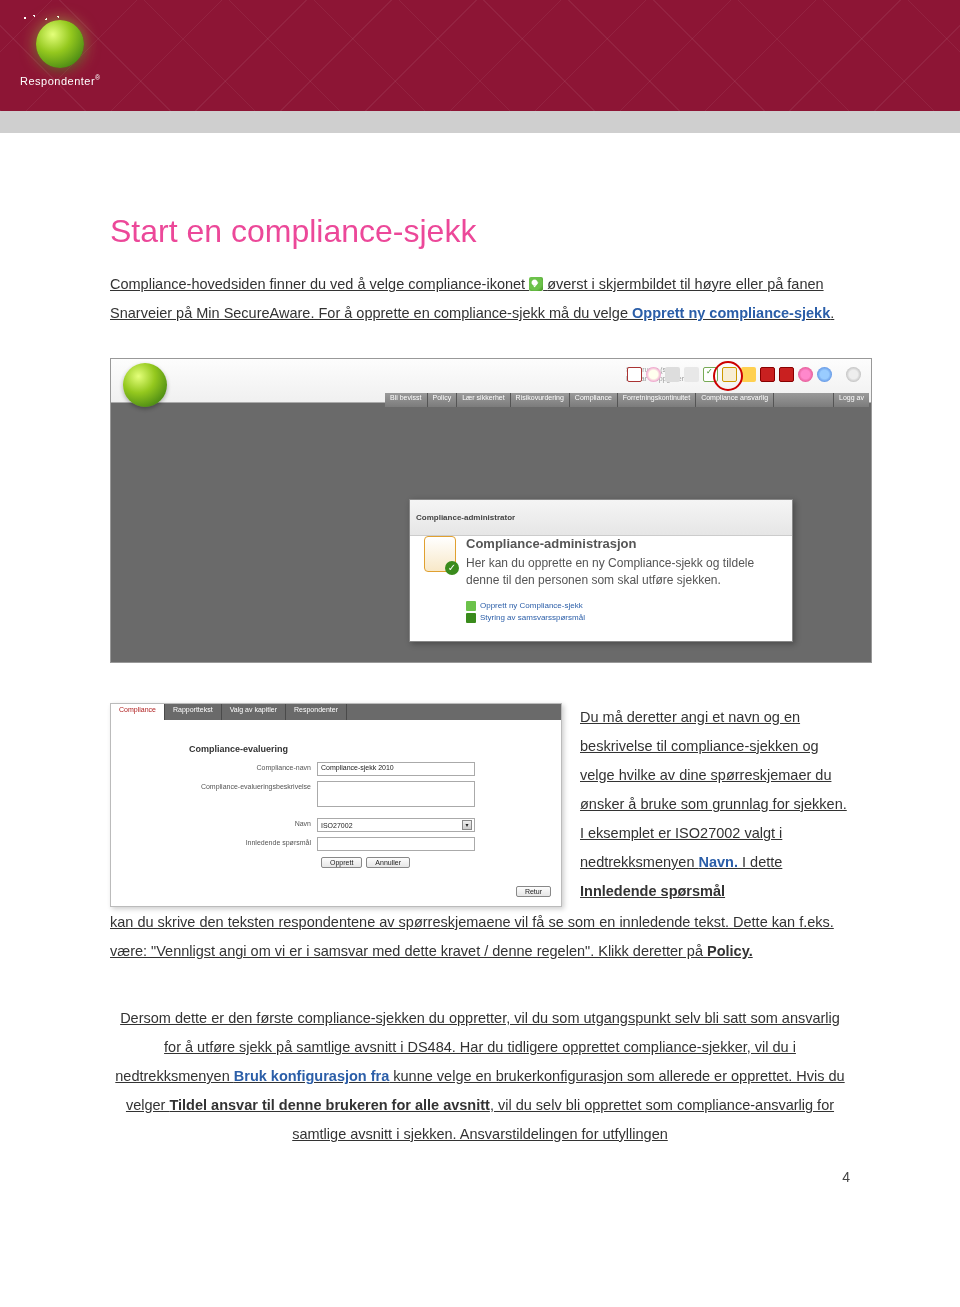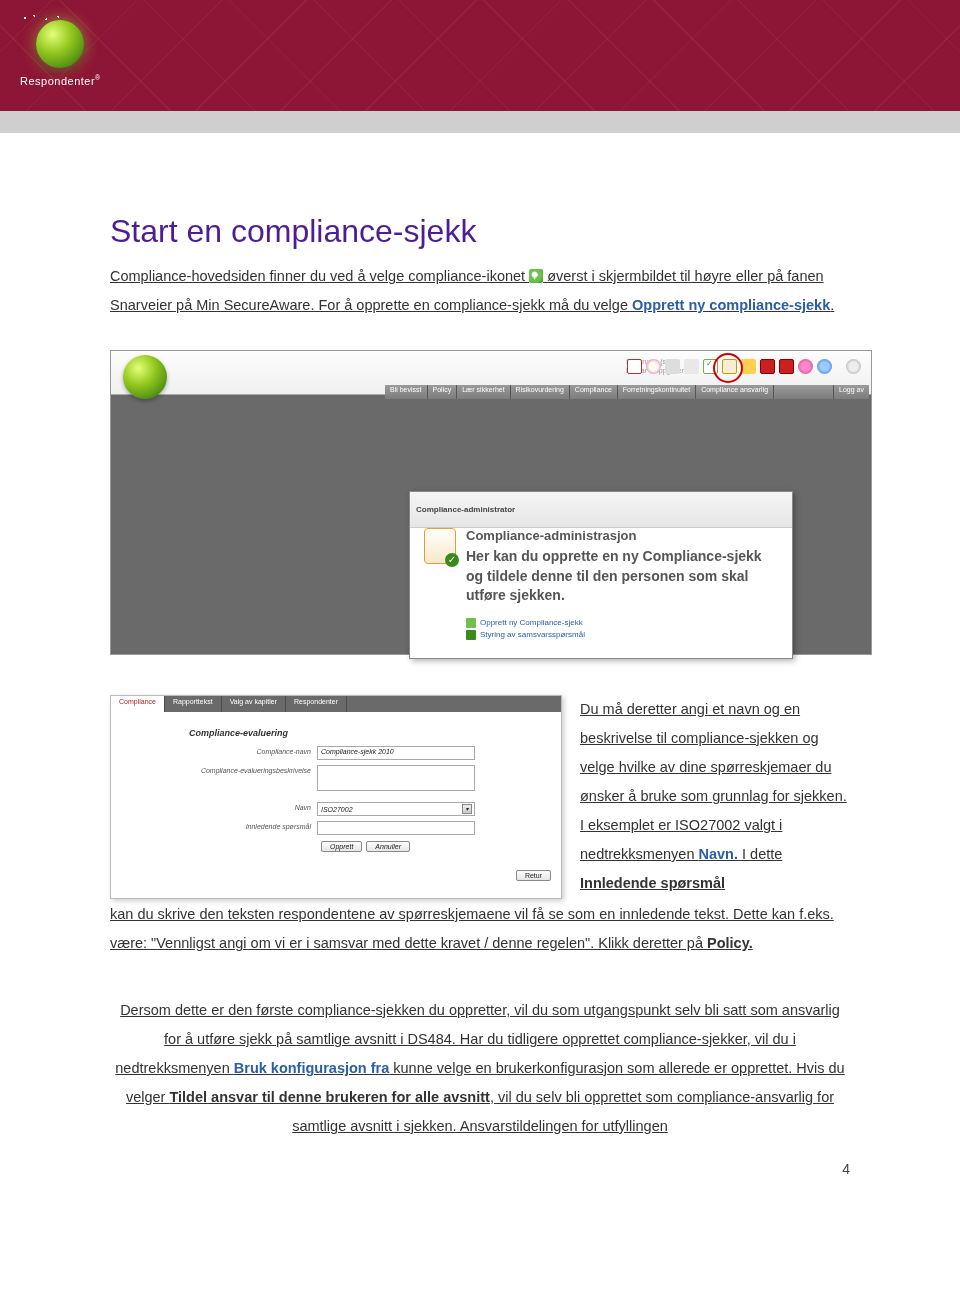--- a/index.html
+++ b/index.html
@@ -15,21 +15,21 @@
   .logo-sparkle { position: absolute; top: -8px; left: 0; width: 48px; height: 12px; background:
     radial-gradient(circle at 10% 50%, #fff 0 1px, transparent 1px),
     radial-gradient(circle at 30% 30%, #fff 0 1px, transparent 1px),
     radial-gradient(circle at 55% 60%, #fff 0 1px, transparent 1px),
     radial-gradient(circle at 80% 40%, #fff 0 1px, transparent 1px); }
   .logo-text { color: #fff; font-size: 11px; margin-top: 6px; letter-spacing: 0.5px; }
   .logo-text sup { font-size: 7px; }
   .grey-strip { height: 22px; background: #cfcfcf; }
   
   .content { padding: 80px 110px 40px 110px; }
-  h1 { font-size: 32px; font-weight: 400; color: #4c1d95; margin-bottom: 12px; }
+  h1 { font-size: 32px; font-weight: 400; color: #ec4899; margin-bottom: 20px; }
   p { font-size: 14.5px; line-height: 2.0; color: #333; margin-bottom: 6px; text-decoration: underline; }
   .link-text { color: #2b5ea8; font-weight: 600; }
   .bold { font-weight: 700; }
   .inline-icon { display: inline-block; width: 14px; height: 14px; vertical-align: -2px; background: radial-gradient(circle at 40% 40%, #fff 0 20%, #6cc24a 30% 60%, #3d8b1c 100%); border-radius: 2px; position: relative; }
   .inline-icon::after { content: "✓"; position: absolute; font-size: 9px; color: #fff; left: 3px; top: -1px; }
   
   
   .shot1 { width: 762px; height: 305px; margin: 30px 0 40px 0; background: #6a6a6a; position: relative; border: 1px solid #999; }
   .shot1-top { position: absolute; top: 0; left: 0; right: 0; height: 44px; background: linear-gradient(#fdfdfd,#f0f0f0); border-bottom: 1px solid #aaa; }
   .shot1-logo { position: absolute; top: 4px; left: 12px; width: 44px; height: 44px; border-radius: 50%; background: radial-gradient(circle at 35% 30%, #e4ff7a 0%, #94c81e 40%, #4a8a14 80%); box-shadow: 0 2px 4px rgba(0,0,0,0.3); }
@@ -53,33 +53,33 @@
   .shot1-menubar { position: absolute; top: 34px; left: 274px; right: 2px; height: 14px; background: linear-gradient(#9a9a9a,#7c7c7c); display: flex; }
   .menuitem { font-size: 7px; color: #fff; padding: 1px 5px; border-right: 1px solid #555; white-space: nowrap; }
   .menuitem:last-child { margin-left: auto; border-left: 1px solid #555; border-right: none;}
   .shot1-dialog { position: absolute; top: 140px; left: 298px; width: 384px; background: #fff; border: 1px solid #888; box-shadow: 2px 2px 6px rgba(0,0,0,0.3); }
   .dlg-title { background: linear-gradient(#f5f5f5,#e6e6e6); font-size: 8px; font-weight: bold; color: #444; padding: 13px 6px; border-bottom: 1px solid #ccc; }
   .dlg-body { padding: 0 14px 16px 14px; }
   .dlg-row { display: flex; gap: 10px; }
   .dlg-icon { width: 32px; height: 36px; background: linear-gradient(#fff,#f8e8c8); border: 1px solid #e0a030; border-radius: 4px; position: relative; flex-shrink: 0; }
   .dlg-icon::after { content:"✓"; position:absolute; right:-4px; bottom:-4px; width:14px;height:14px;background:#3a8b1c;color:#fff;font-size:10px;border-radius:50%;text-align:center;line-height:14px;}
   .dlg-heading { font-size: 13px; font-weight: bold; color: #555; margin-bottom: 4px; }
-  .dlg-desc { font-size: 14px; color: #555; line-height: 1.4; font-weight: bold; }
+  .dlg-desc { font-size: 12px; color: #555; line-height: 1.4; }
   .dlg-links { margin-top: 12px; margin-left: 42px; }
   .dlg-link { display: flex; align-items: center; gap: 4px; font-size: 8px; color: #2b5ea8; margin-bottom: 2px; cursor: pointer; }
   .dlg-link-icon { width: 10px; height: 10px; border-radius: 1px; }
   .dli1 { background: #6cc24a; } .dli2 { background: #3a8b1c; }
   
   
   .row2 { display: flex; gap: 18px; margin-bottom: 20px; }
   .shot2 { width: 452px; height: 204px; border: 1px solid #bbb; box-shadow: 2px 2px 5px rgba(0,0,0,0.2); background: #fff; flex-shrink: 0; }
   .shot2-tabs { height: 16px; background: #6a6a6a; display: flex; }
   .tab2 { font-size: 7px; color: #fff; padding: 2px 8px; border-right: 1px solid #4a4a4a; }
   .tab2.active { background: #fff; color: #b02020; }
-  .shot2-body { padding: 16px 14px 8px 78px; font-style: italic; }
+  .shot2-body { padding: 24px 14px 8px 78px; }
   .shot2-heading { font-size: 9px; font-weight: bold; color: #333; margin-bottom: 8px; }
   .form-row { display: flex; align-items: flex-start; margin-bottom: 5px; font-size: 7px; }
   .form-label { width: 128px; text-align: right; padding-right: 6px; color: #555; padding-top: 2px; }
   .form-input { border: 1px solid #aaa; height: 14px; width: 158px; padding: 1px 3px; font-size: 7px; background: #fff; }
   .form-textarea { height: 26px; }
   .form-select { width: 158px; height: 14px; border:1px solid #aaa; display:flex; align-items:center; justify-content:space-between; padding:0 2px 0 3px; font-size:7px; background:#fff;}
   .select-arrow { width: 10px; height: 10px; background: linear-gradient(#eee,#ccc); border:1px solid #888; font-size:6px; text-align:center; line-height:8px;}
   .btn-row { display: flex; gap: 4px; margin-left: 132px; margin-top: 6px; }
   .mini-btn { font-size: 7px; padding: 1px 8px; border: 1px solid #888; background: linear-gradient(#fdfdfd,#e6e6e6); border-radius: 2px; cursor: pointer;}
   .retur-btn { margin: 10px 10px 0 0; float: right; font-size: 7px; padding: 1px 8px; border:1px solid #888; background:linear-gradient(#fdfdfd,#e6e6e6); border-radius:2px; cursor:pointer;}

